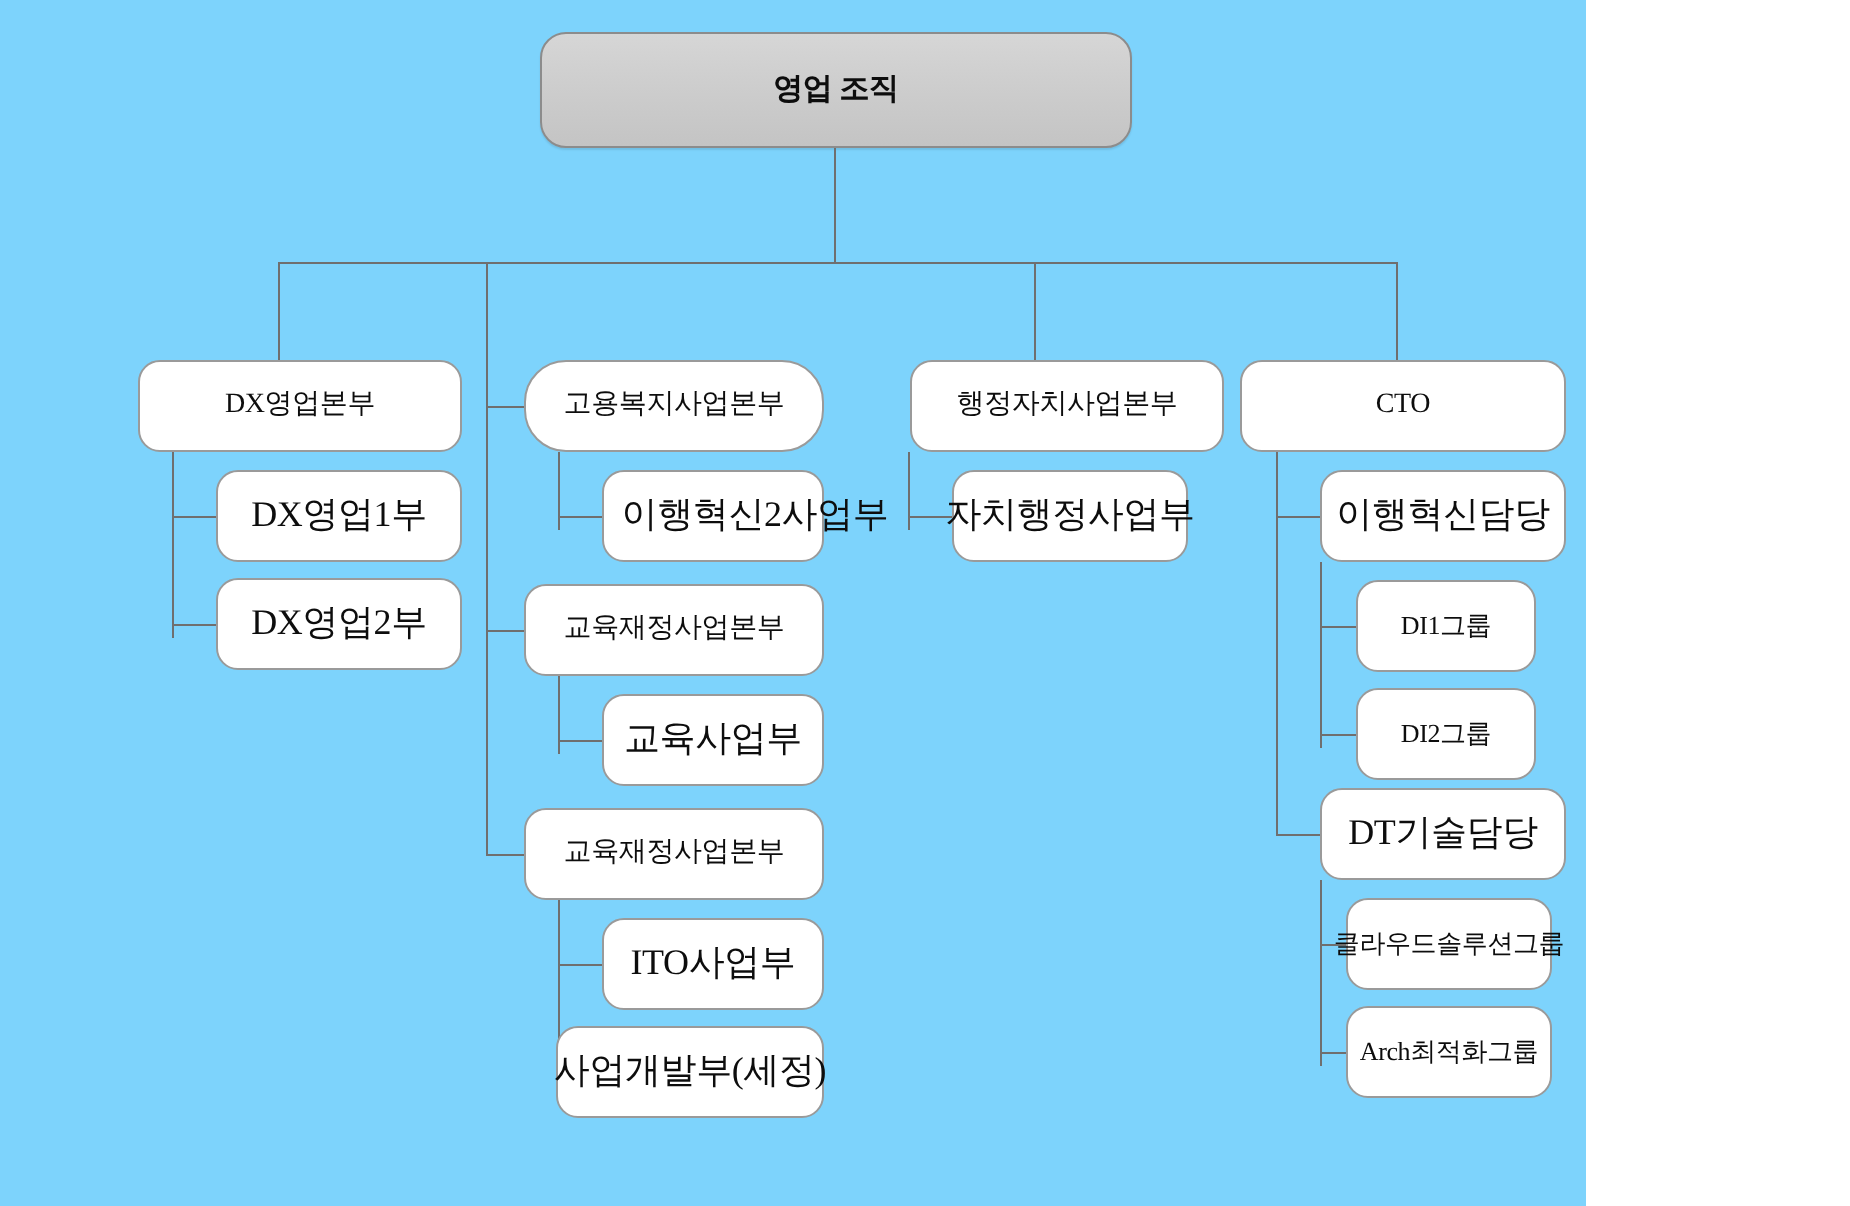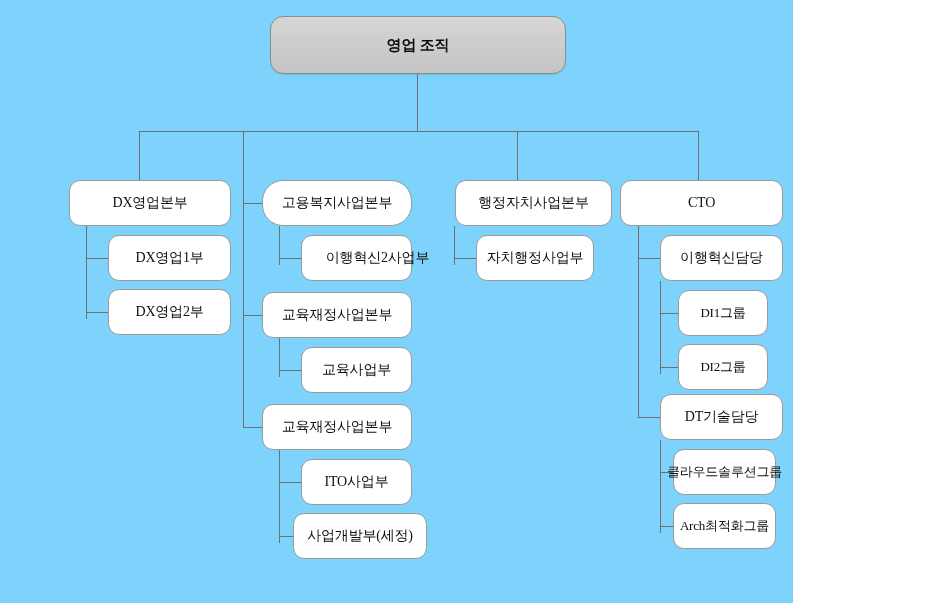--- a/index.html
+++ b/index.html
@@ -39,21 +39,21 @@
     border-radius: 13px;
     background: linear-gradient(180deg, #d6d6d6 0%, #cdcdcd 48%, #c4c4c4 100%);
     font-size: 15px;
     font-weight: bold;
     box-shadow: 0 1px 1px rgba(0,0,0,0.10);
   }
   .node.level1 {
     font-size: 14px;
   }
   .node.level2 {
-    font-size: 14px;
+    font-size: 18px;
     align-items: center;
   }
   .node.level3 {
     font-size: 13px;
   }
   .conn {
     position: absolute;
     background: #6f6f6f;
   }
   .conn.v { width: 1px; }
@@ -117,21 +117,21 @@
 
   <div class="node level1" style="left:262px; top:404px; width:150px; height:46px;">
     <span>교육재정사업본부</span>
   </div>
   <div class="conn v" style="left:279px; top:450px; height:93px;"></div>
   <div class="conn h" style="left:279px; top:482px; width:22px;"></div>
   <div class="conn h" style="left:279px; top:536px; width:22px;"></div>
   <div class="node level2" style="left:301px; top:459px; width:111px; height:46px;">
     <span>ITO사업부</span>
   </div>
-  <div class="node level2" style="left:278px; top:513px; width:134px; height:46px;margin-left:15px;">
+  <div class="node level2" style="left:278px; top:513px; width:134px; height:46px;">
     <span>사업개발부(세정)</span>
   </div>
 
   <div class="node level1" style="left:437px; top:180px; width:157px; height:46px;margin-left:18px;">
     <span>행정자치사업본부</span>
   </div>
   <div class="conn v" style="left:454px; top:226px; height:39px;"></div>
   <div class="conn h" style="left:454px; top:258px; width:22px;"></div>
   <div class="node level2" style="left:476px; top:235px; width:118px; height:46px;">
     <span>자치행정사업부</span>

